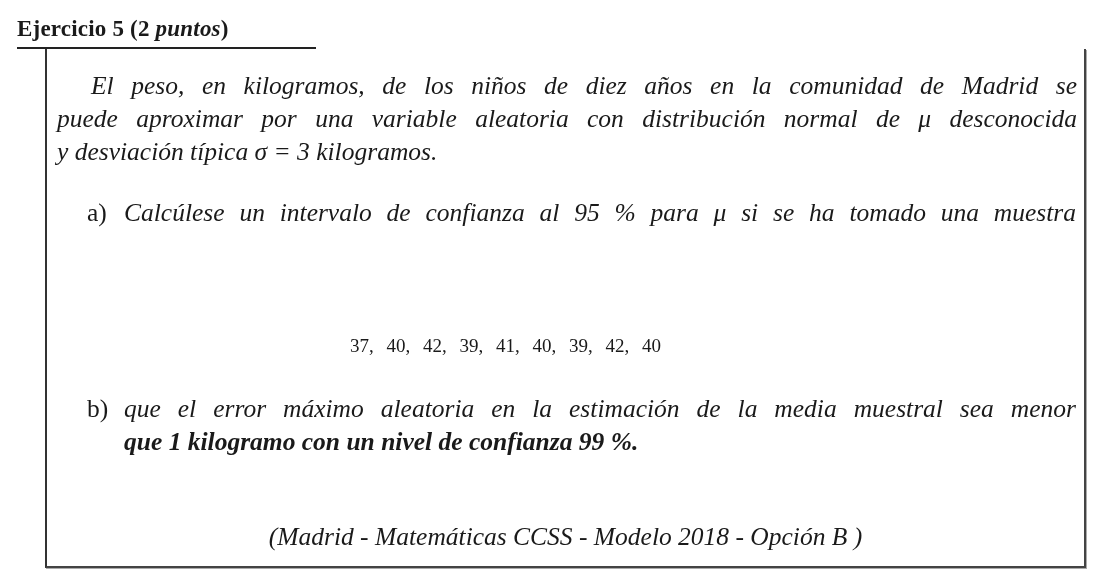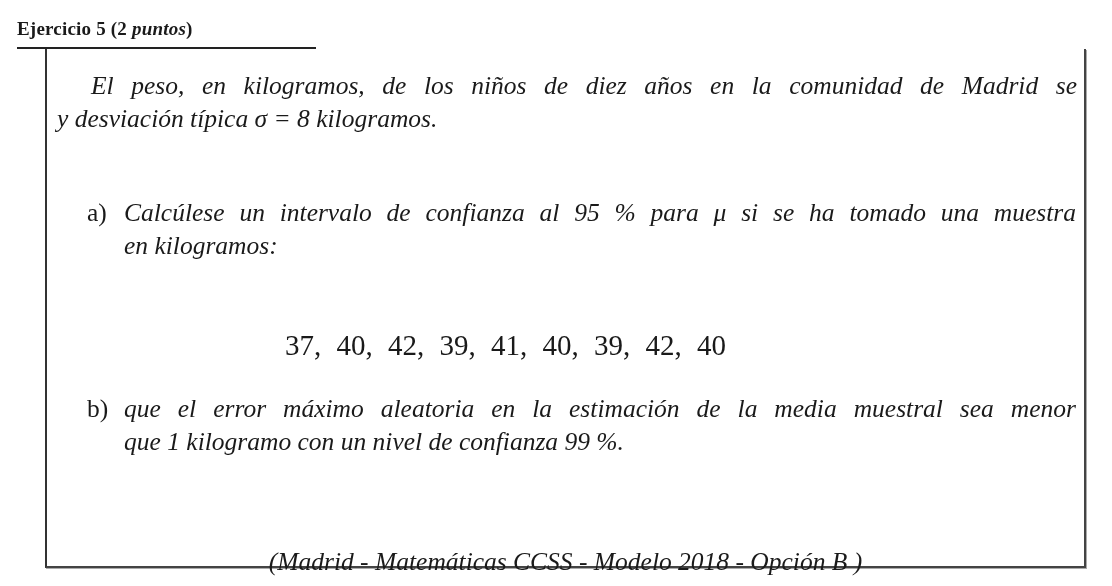--- a/index.html
+++ b/index.html
@@ -23,21 +23,21 @@
     .heading {
       position: absolute;
       left: 17px;
       top: 12px;
       height: 37px;
       width: 299px;
       border-bottom: 2px solid #222;
       box-sizing: border-box;
       font-family: "Liberation Serif", "DejaVu Serif", serif;
       font-weight: bold;
-      font-size: 19px;
+      font-size: 23px;
       line-height: 34px;
       white-space: nowrap;
       letter-spacing: 0.2px;
     }
     .heading .it { font-style: italic; }
     .box {
       position: absolute;
       left: 45px;
       top: 49px;
       width: 1041px;
@@ -91,64 +91,64 @@
     }
     .item-a { top: 147px; }
     .item-b { top: 343px; }
     .data-row {
       position: absolute;
       left: 0;
       width: 917px;
       top: 280px;
       text-align: center;
       font-family: "Liberation Serif", "DejaVu Serif", serif;
-      font-size: 29px;
+      font-size: 19px;
       line-height: 33px;
       font-style: normal;
       word-spacing: 8px;
     }
     .source {
       position: absolute;
       left: 0;
       width: 1037px;
-      top: 496px;
+      top: 471px;
       text-align: center;
       font-family: "Liberation Serif", "DejaVu Serif", serif;
       font-style: italic;
       font-size: 25.5px;
       line-height: 33px;
     }
   </style>
 </head>
 <body>
 
 <div class="page">
 
   <div class="heading"><span>Ejercicio 5 (2 </span><span class="it">puntos</span><span>)</span></div>
 
   <div class="box">
 
     <div class="intro text">
       <span class="line just" style="text-indent:34px;">El peso, en kilogramos, de los niños de diez años en la comunidad de Madrid se</span>
-      <span class="line">y desviación típica σ = 8 kilogramos.</span>
+      <span class="line just">puede aproximar por una variable aleatoria con distribución normal de μ desconocida</span>
+      <span class="line">y desviación típica σ = 3 kilogramos.</span>
     </div>
 
     <div class="item item-a">
       <span class="label">a)</span>
       <div class="body text">
         <span class="just">Calcúlese un intervalo de confianza al 95 % para μ si se ha tomado una muestra</span>
-        <span style="display:block;">en kilogramos:</span>
       </div>
     </div>
 
     <div class="data-row">37,  40,  42,  39,  41,  40,  39,  42,  40</div>
 
     <div class="item item-b">
       <span class="label">b)</span>
       <div class="body text">
         <span class="just">que el error máximo aleatoria en la estimación de la media muestral sea menor</span>
-        <span style="display:block;">que 1 kilogramo con un nivel de confianza 99 %.</span>
+        <span style="display:block;font-weight:bold;">que 1 kilogramo con un nivel de confianza 99 %.</span>
       </div>
     </div>
 
     <div class="source">(Madrid - Matemáticas CCSS - Modelo 2018 - Opción B )</div>
   </div>
 </div>
 
 </body></html>

